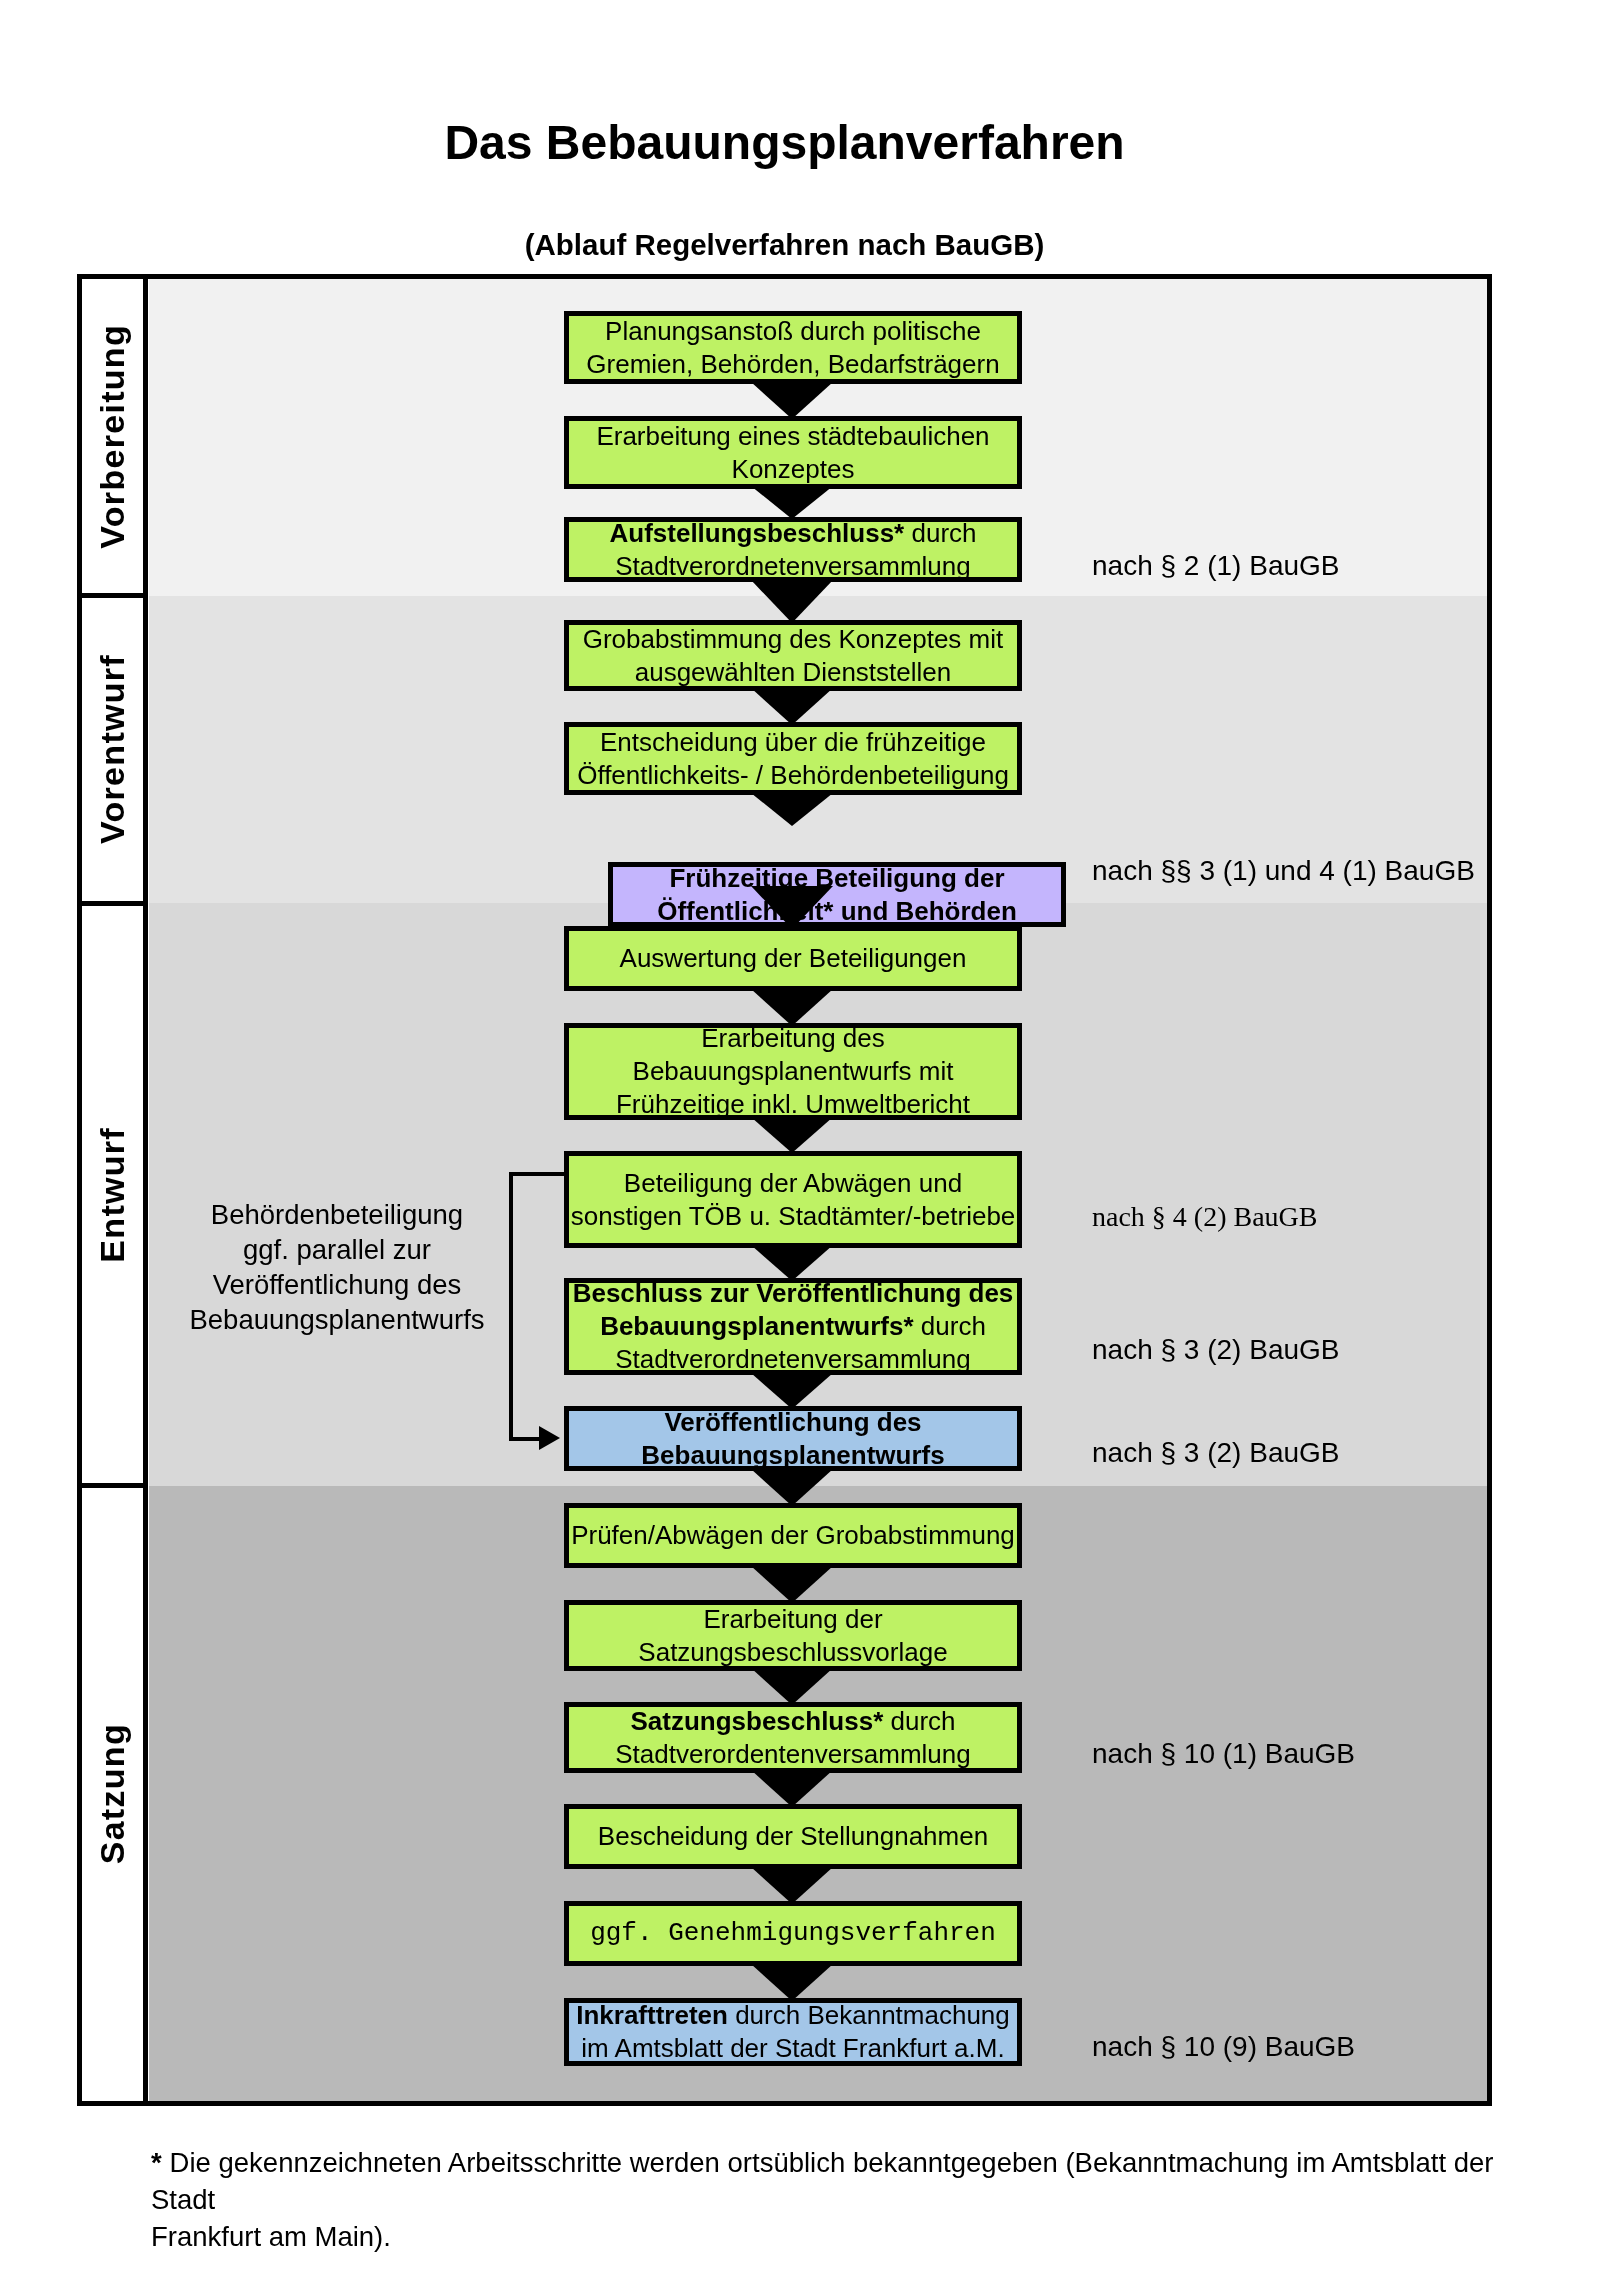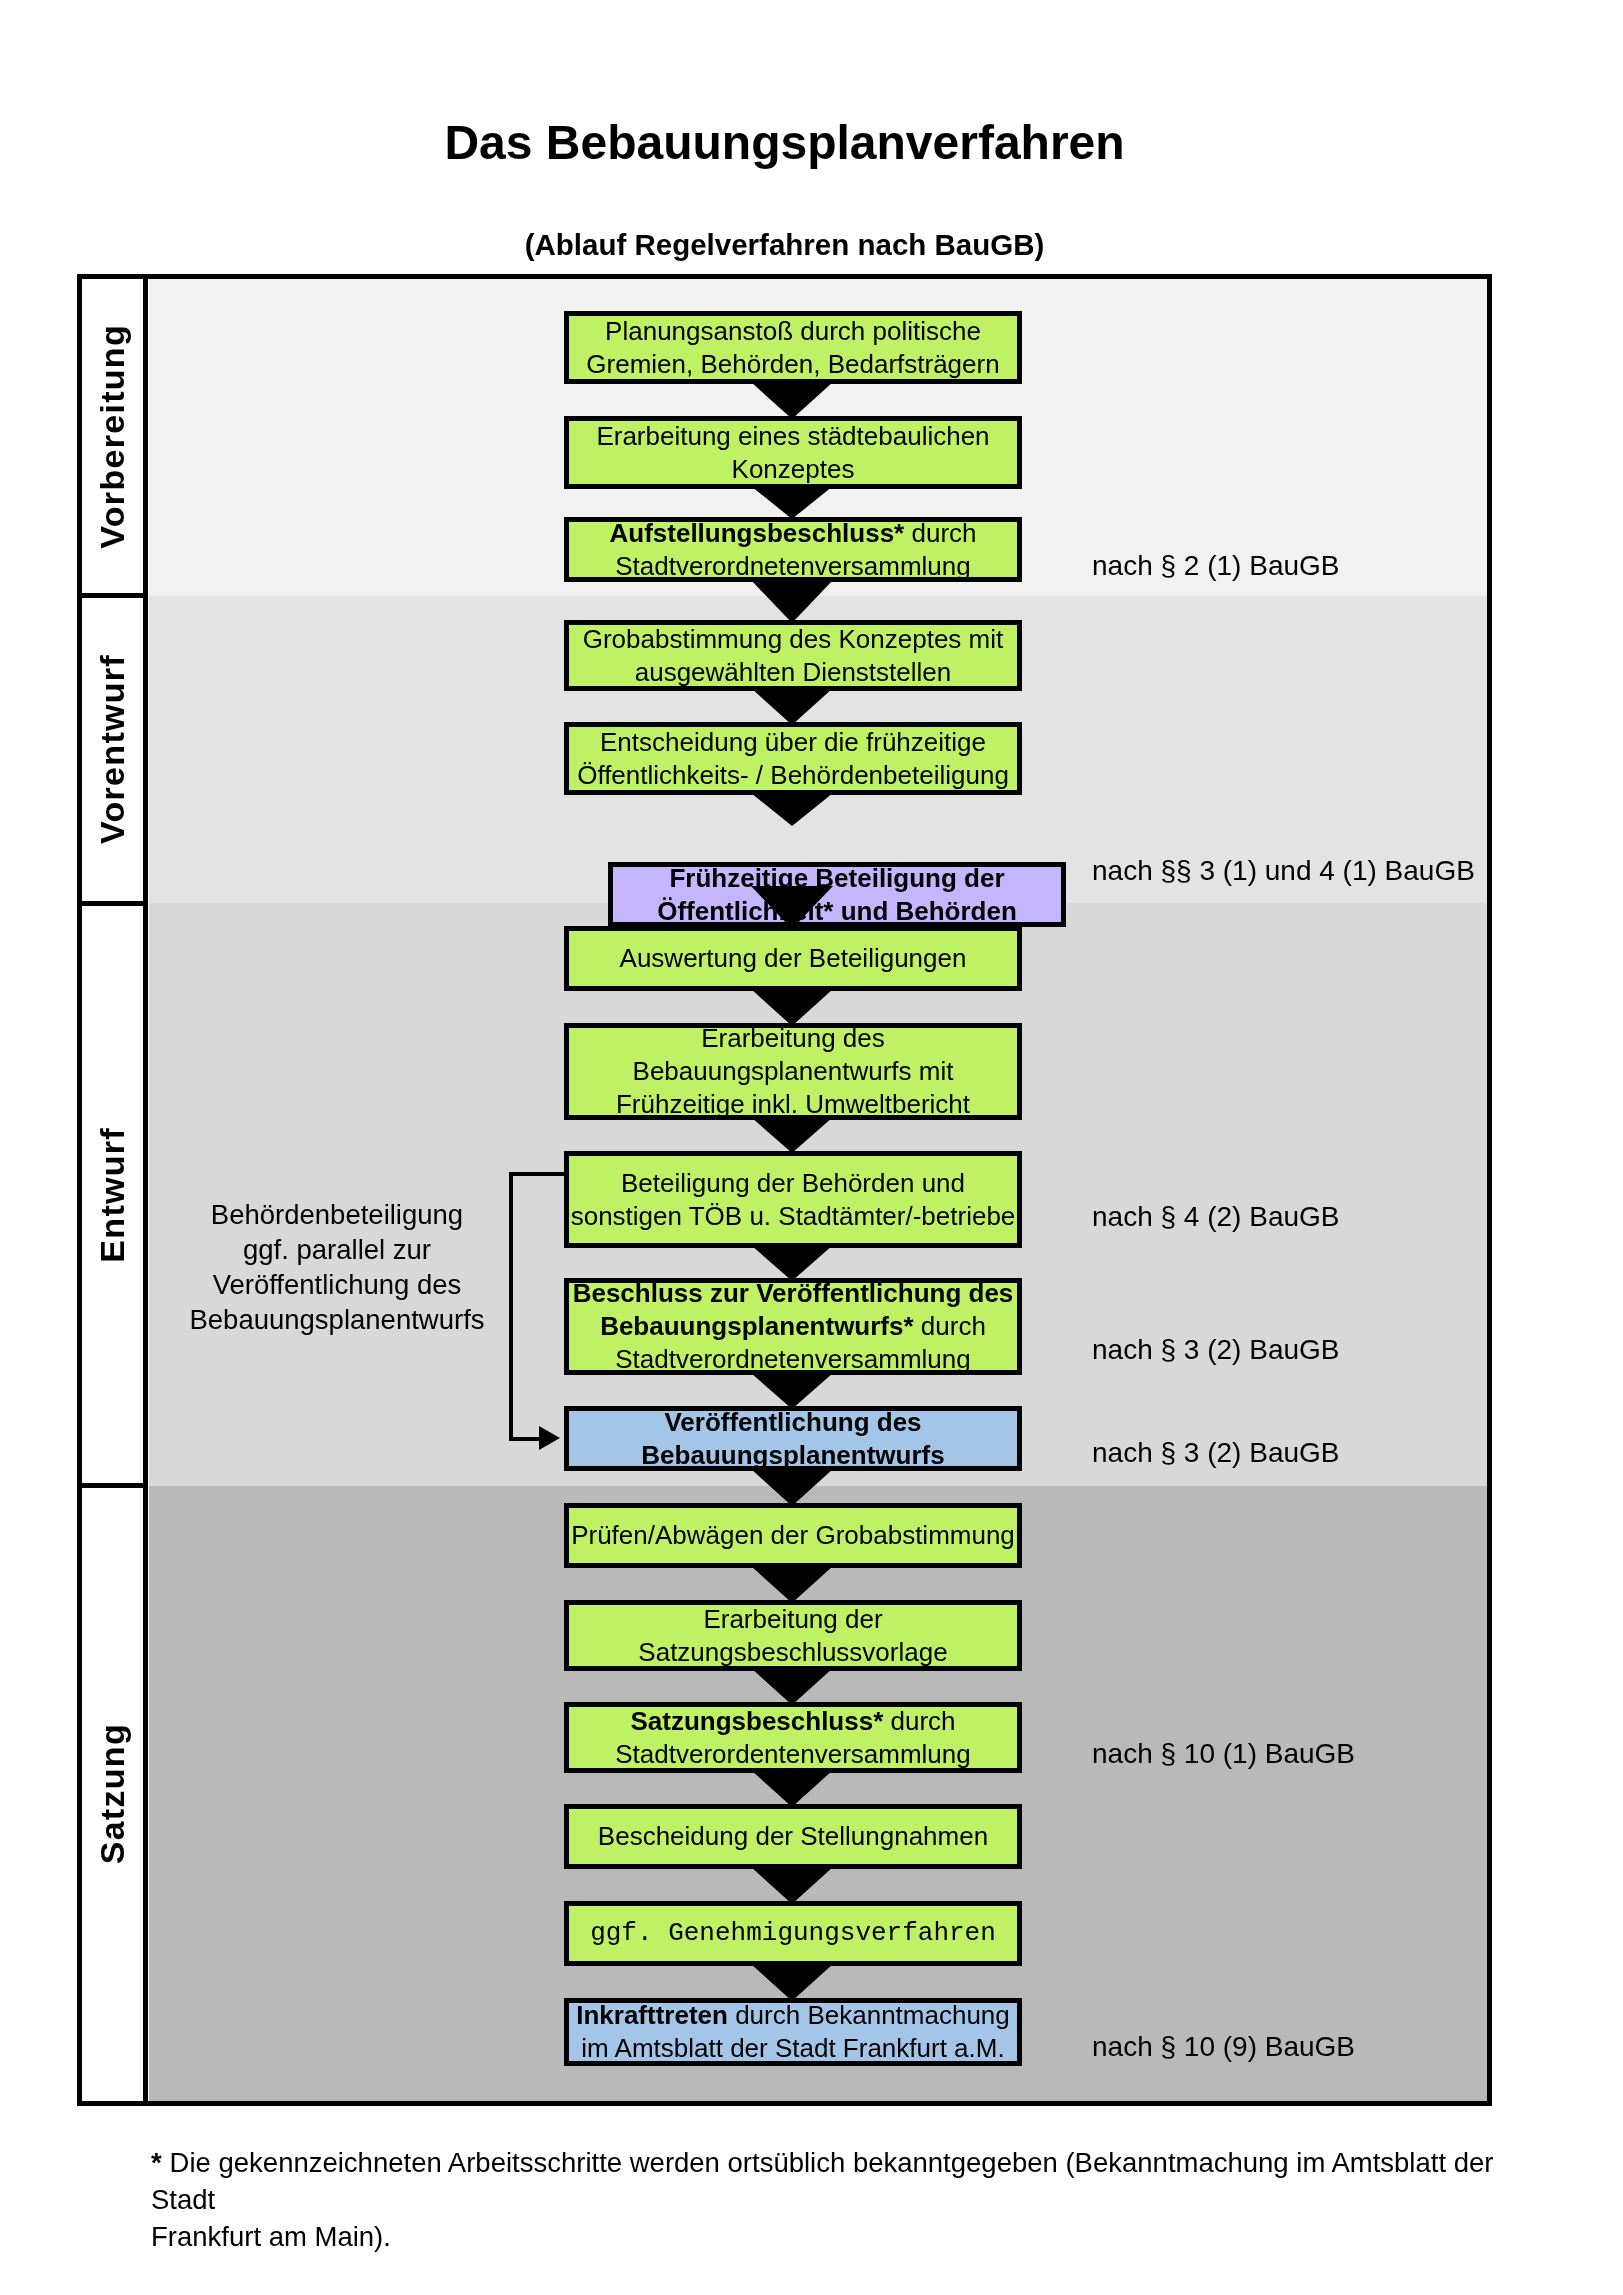--- a/index.html
+++ b/index.html
@@ -108,21 +108,21 @@
       <div class="down-arrow" style="top: 886px; border-top-width: 43px;"></div>
       <div class="flow-box" style="top: 926px; height: 65px;">
         <div><span>Auswertung der Beteiligungen</span></div>
       </div>
       <div class="down-arrow" style="top: 989px; border-top-width: 37px;"></div>
       <div class="flow-box" style="top: 1023px; height: 97px;">
         <div><span>Erarbeitung des</span><br><span>Bebauungsplanentwurfs mit</span><br><span>Frühzeitige inkl. Umweltbericht</span></div>
       </div>
       <div class="down-arrow" style="top: 1117px; border-top-width: 36px;"></div>
       <div class="flow-box" style="top: 1151px; height: 97px;">
-        <div><span>Beteiligung der Behörden und</span><br><span>sonstigen TÖB u. Stadtämter/-betriebe</span></div>
+        <div><span>Beteiligung der Abwägen und</span><br><span>sonstigen TÖB u. Stadtämter/-betriebe</span></div>
       </div>
       <div class="down-arrow" style="top: 1245px; border-top-width: 36px;"></div>
       <div class="flow-box" style="top: 1278px; height: 97px;">
         <div><span class="b">Beschluss zur Veröffentlichung des</span><br><span class="b">Bebauungsplanentwurfs*</span><span> durch</span><br><span>Stadtverordnetenversammlung</span></div>
       </div>
       <div class="down-arrow" style="top: 1373px; border-top-width: 36px;"></div>
       <div class="flow-box" style="top: 1406px; height: 65px; background: rgb(163, 198, 232);">
         <div><span class="b">Veröffentlichung des</span><br><span class="b">Bebauungsplanentwurfs</span></div>
       </div>
       <div class="down-arrow" style="top: 1469px; border-top-width: 37px;"></div>
@@ -146,21 +146,21 @@
         <div><span>ggf. Genehmigungsverfahren</span></div>
       </div>
       <div class="down-arrow" style="top: 1964px; border-top-width: 37px;"></div>
       <div class="flow-box" style="top: 1998px; height: 68px; background: rgb(163, 198, 232);">
         <div><span class="b">Inkrafttreten</span><span> durch Bekanntmachung</span><br><span>im Amtsblatt der Stadt Frankfurt a.M.</span></div>
       </div>
     </div>
 
   <div class="annotation" style="top:549px;">nach § 2 (1) BauGB</div>
   <div class="annotation" style="top:854px;">nach §§ 3 (1) und 4 (1) BauGB</div>
-  <div class="annotation" style="top:1200px;">nach § 4 (2) BauGB</div>
+  <div class="annotation" style="top:1200px;font-family:Liberation Serif, serif;">nach § 4 (2) BauGB</div>
   <div class="annotation" style="top:1333px;">nach § 3 (2) BauGB</div>
   <div class="annotation" style="top:1436px;">nach § 3 (2) BauGB</div>
   <div class="annotation" style="top:1737px;">nach § 10 (1) BauGB</div>
   <div class="annotation" style="top:2030px;">nach § 10 (9) BauGB</div>
 
   <div id="side-note">
     <div>Behördenbeteiligung</div>
     <div>ggf. parallel zur</div>
     <div>Veröffentlichung des</div>
     <div>Bebauungsplanentwurfs</div>

